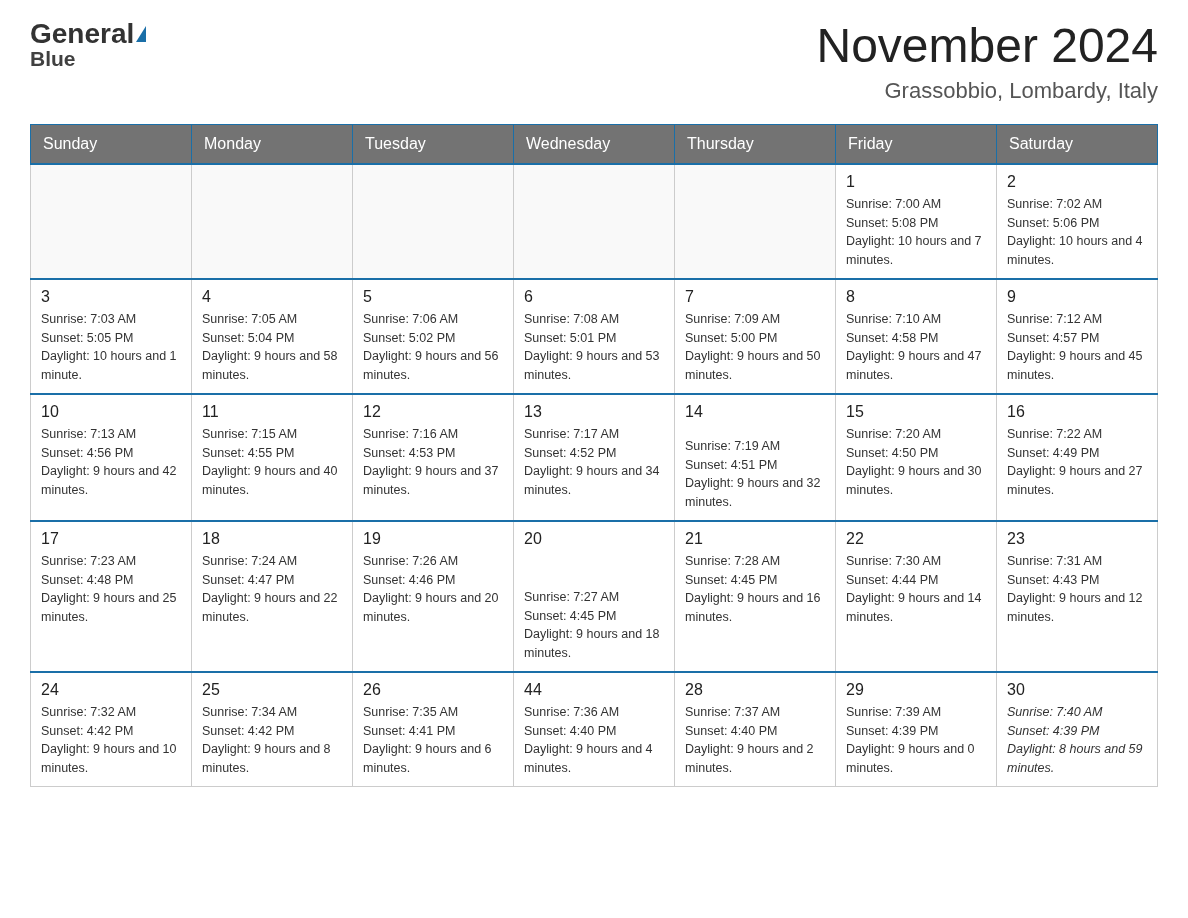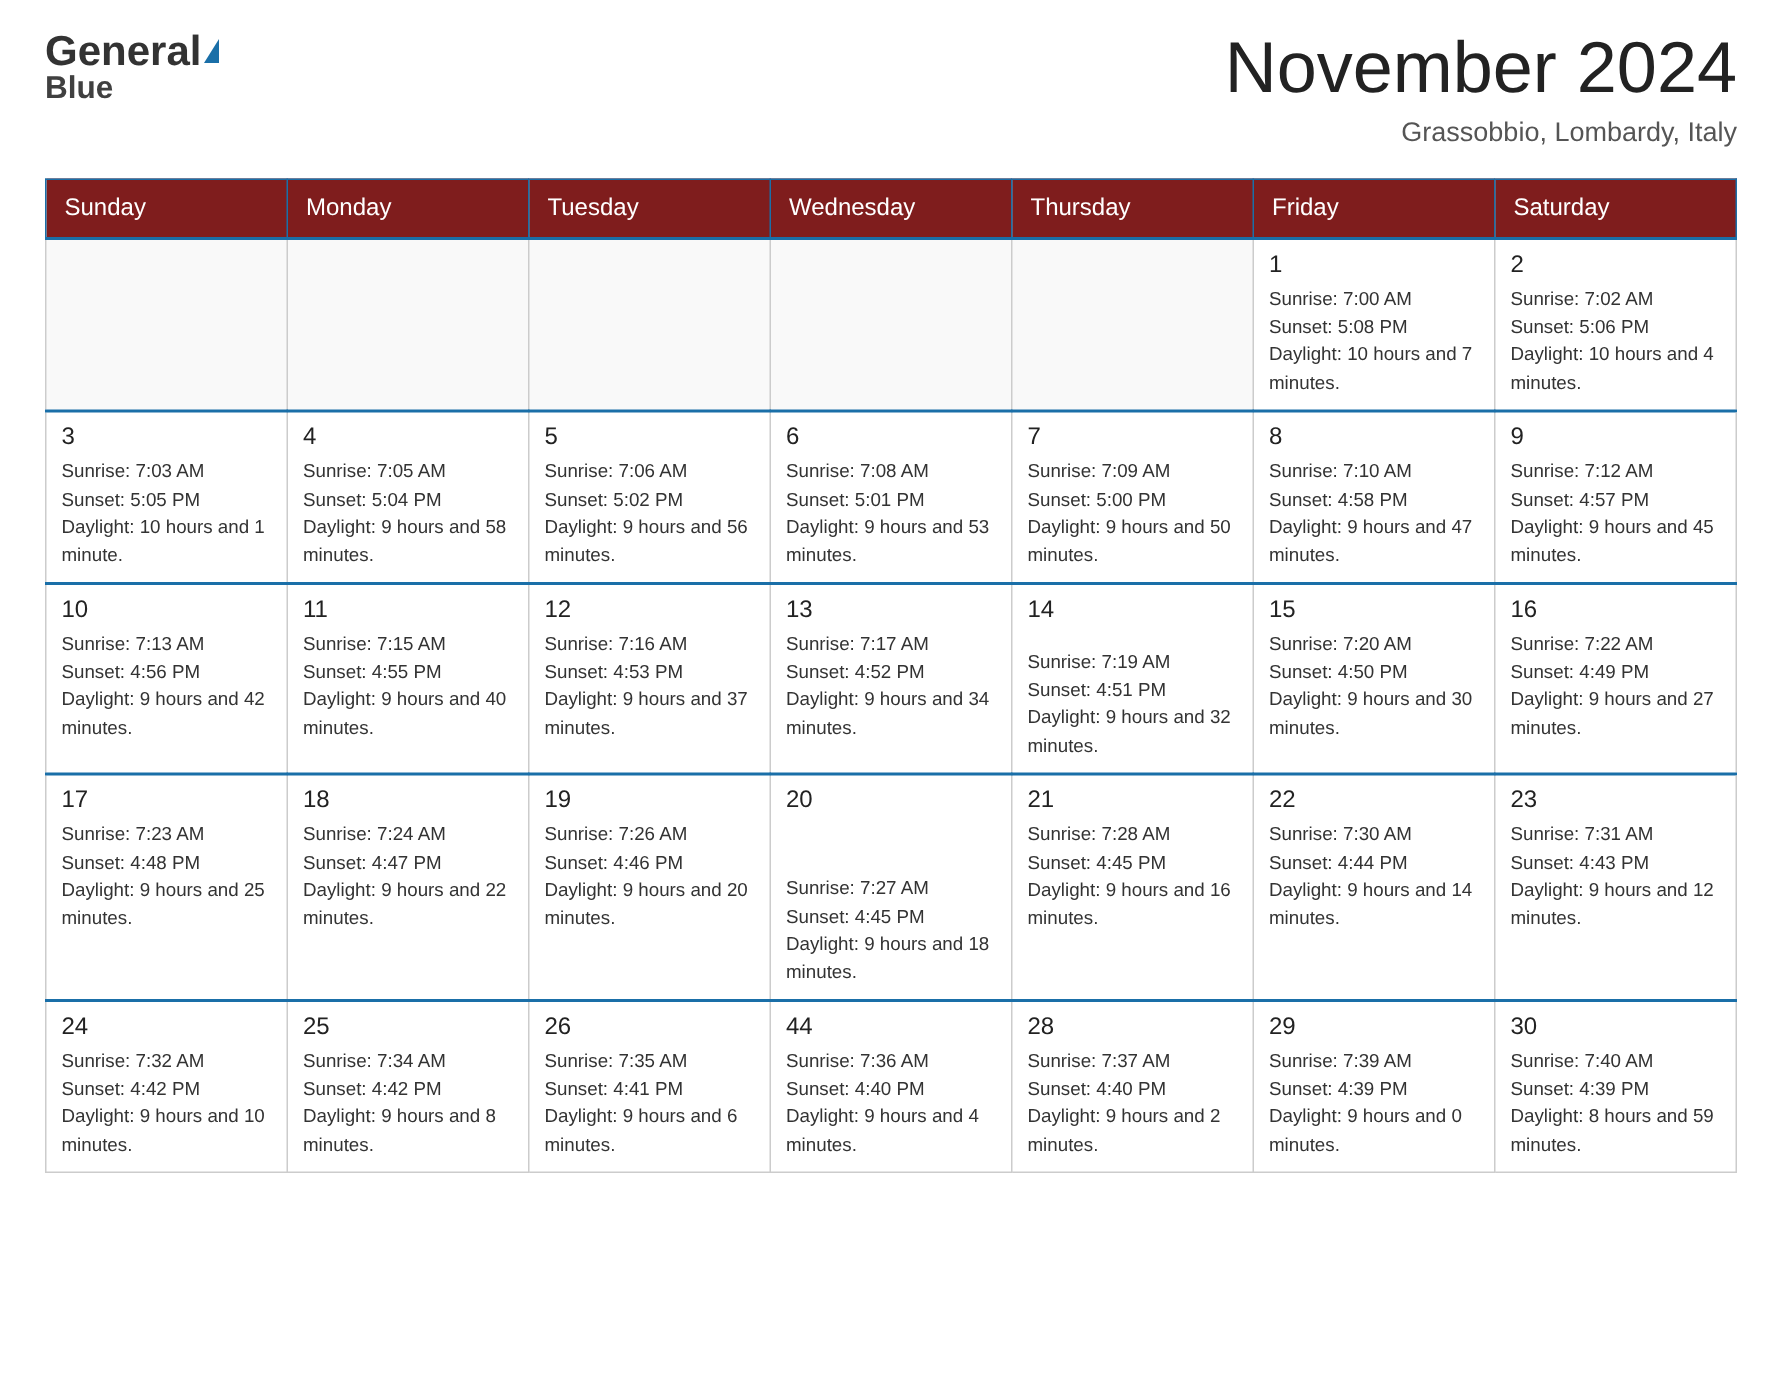--- a/index.html
+++ b/index.html
@@ -46,30 +46,30 @@
     .title-block {
       text-align: right;
     }
     .month-title {
       font-size: 48px;
       font-weight: normal;
       color: #222;
       line-height: 1.1;
     }
     .location {
-      font-size: 18px;
+      font-size: 22px;
       color: #555;
       margin-top: 5px;
     }
     .calendar {
       width: 100%;
       border-collapse: collapse;
     }
     .calendar thead tr th {
-      background: #7f1d1d;
+      background: #737373;
       color: #fff;
       font-size: 16px;
       font-weight: normal;
       padding: 10px 12px;
       text-align: left;
       border: 1px solid #1a6fa8;
     }
     .calendar tbody tr td {
       vertical-align: top;
       padding: 8px 10px;
@@ -311,19 +311,19 @@
 Daylight: 9 hours and 2 minutes.</div>
         </td>
         <td>
           <span class="day-number">29</span>
           <div class="day-info" style="white-space: pre-line;">Sunrise: 7:39 AM
 Sunset: 4:39 PM
 Daylight: 9 hours and 0 minutes.</div>
         </td>
         <td>
           <span class="day-number">30</span>
-          <div class="day-info" style="white-space: pre-line;">Sunrise: 7:40 AM
+          <div class="day-info" style="white-space: pre-line; font-style: italic;">Sunrise: 7:40 AM
 Sunset: 4:39 PM
 Daylight: 8 hours and 59 minutes.</div>
         </td>
       </tr>
     </tbody>
 </table>
 
 </body></html>

